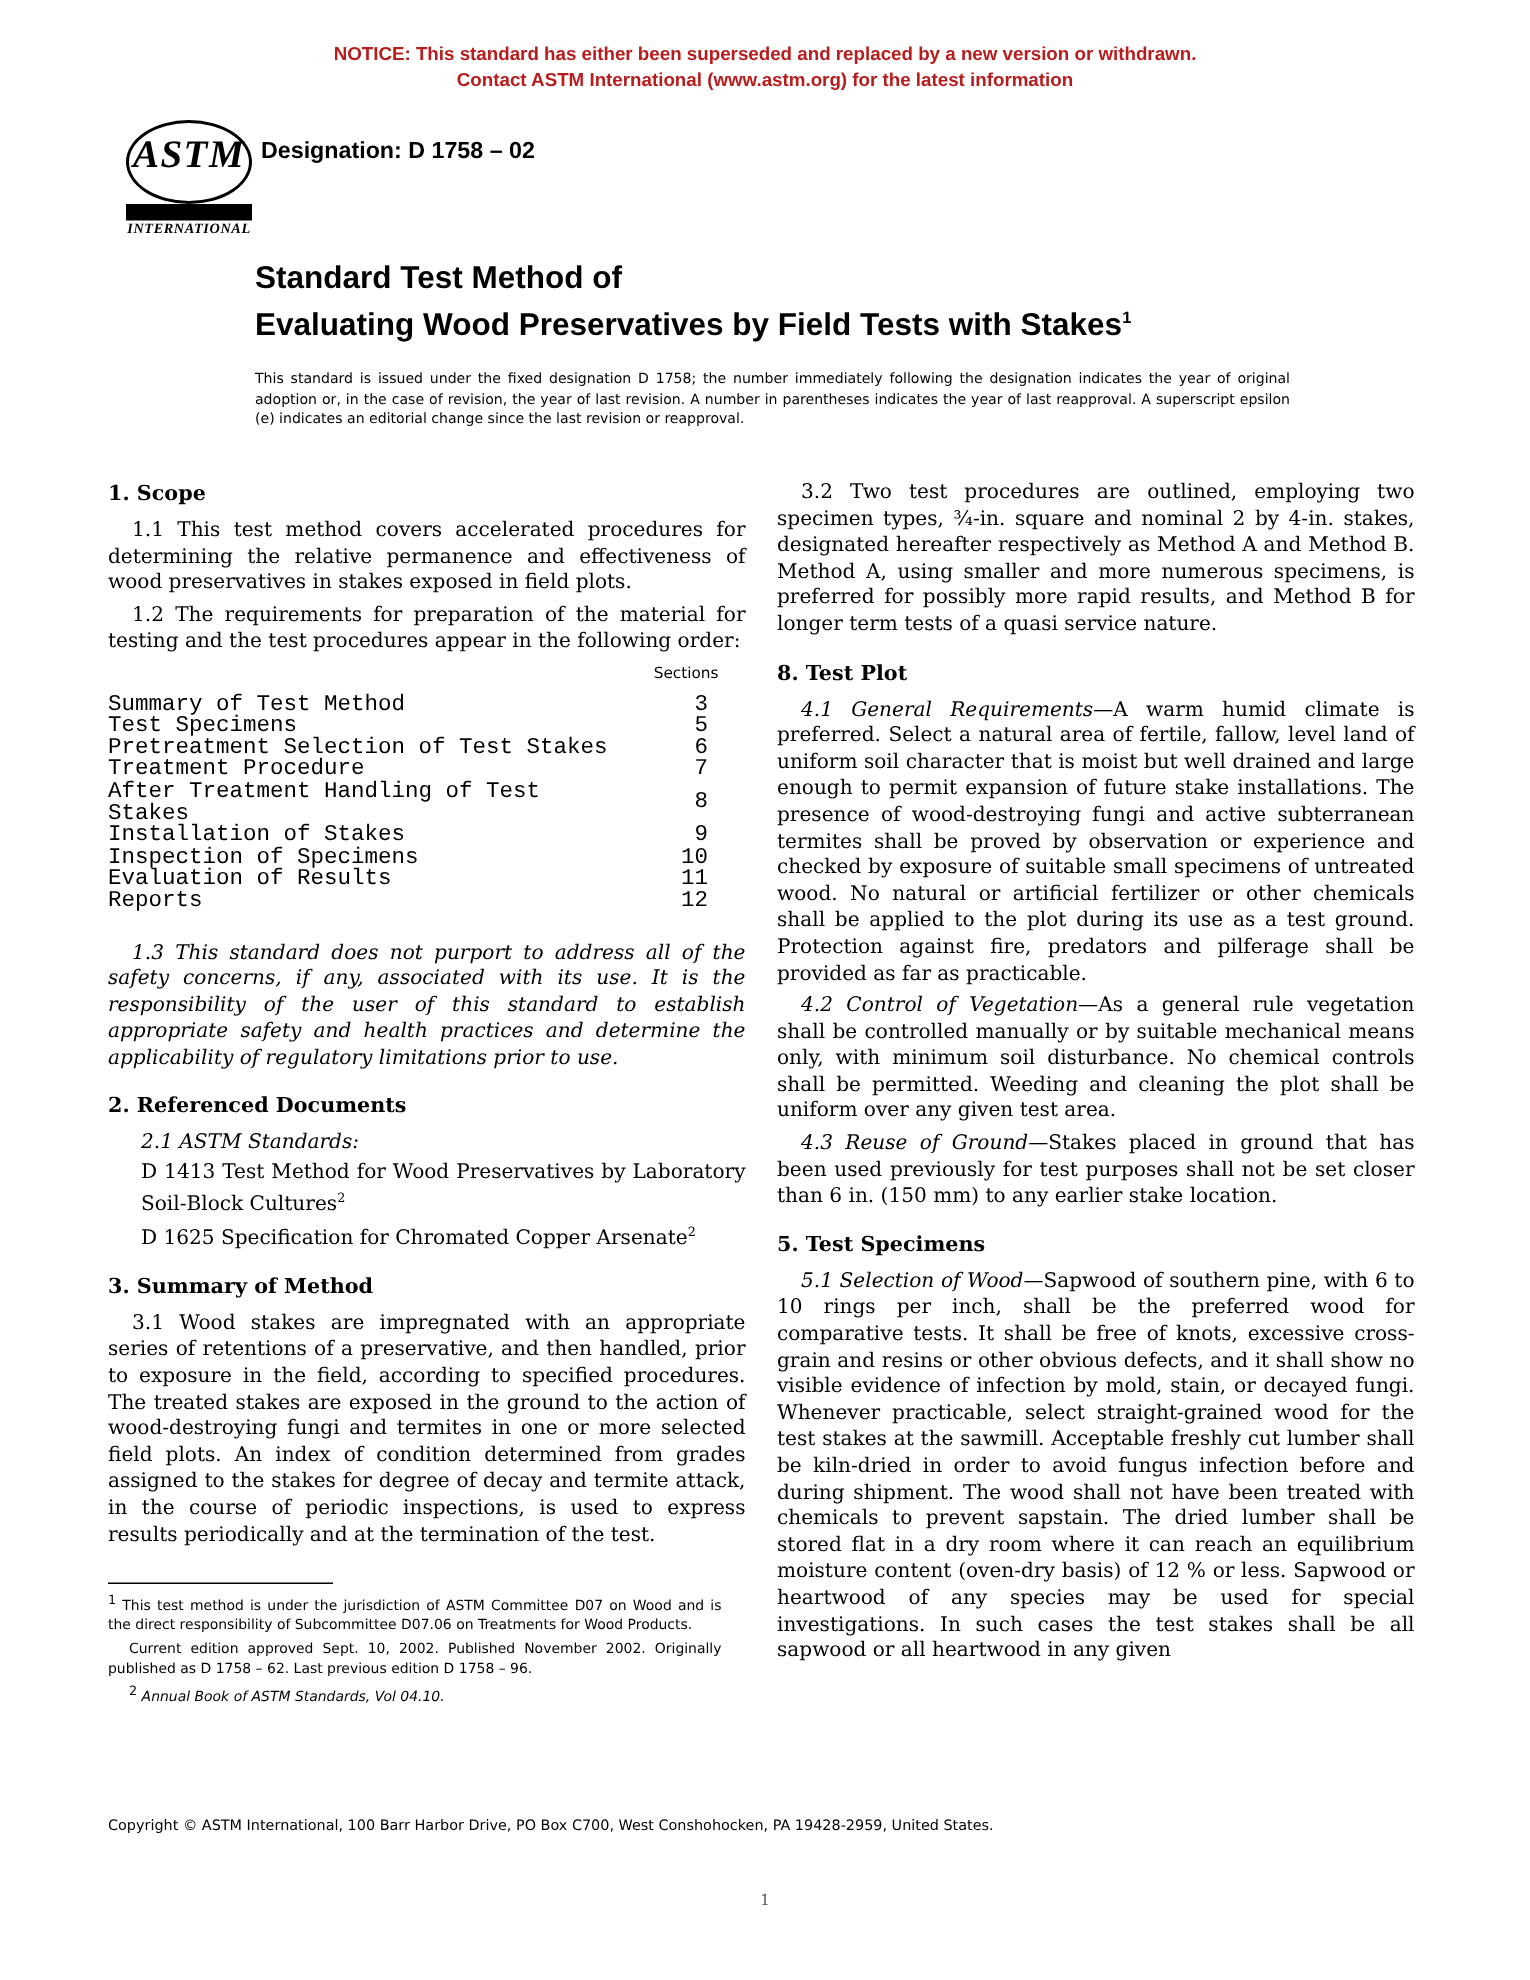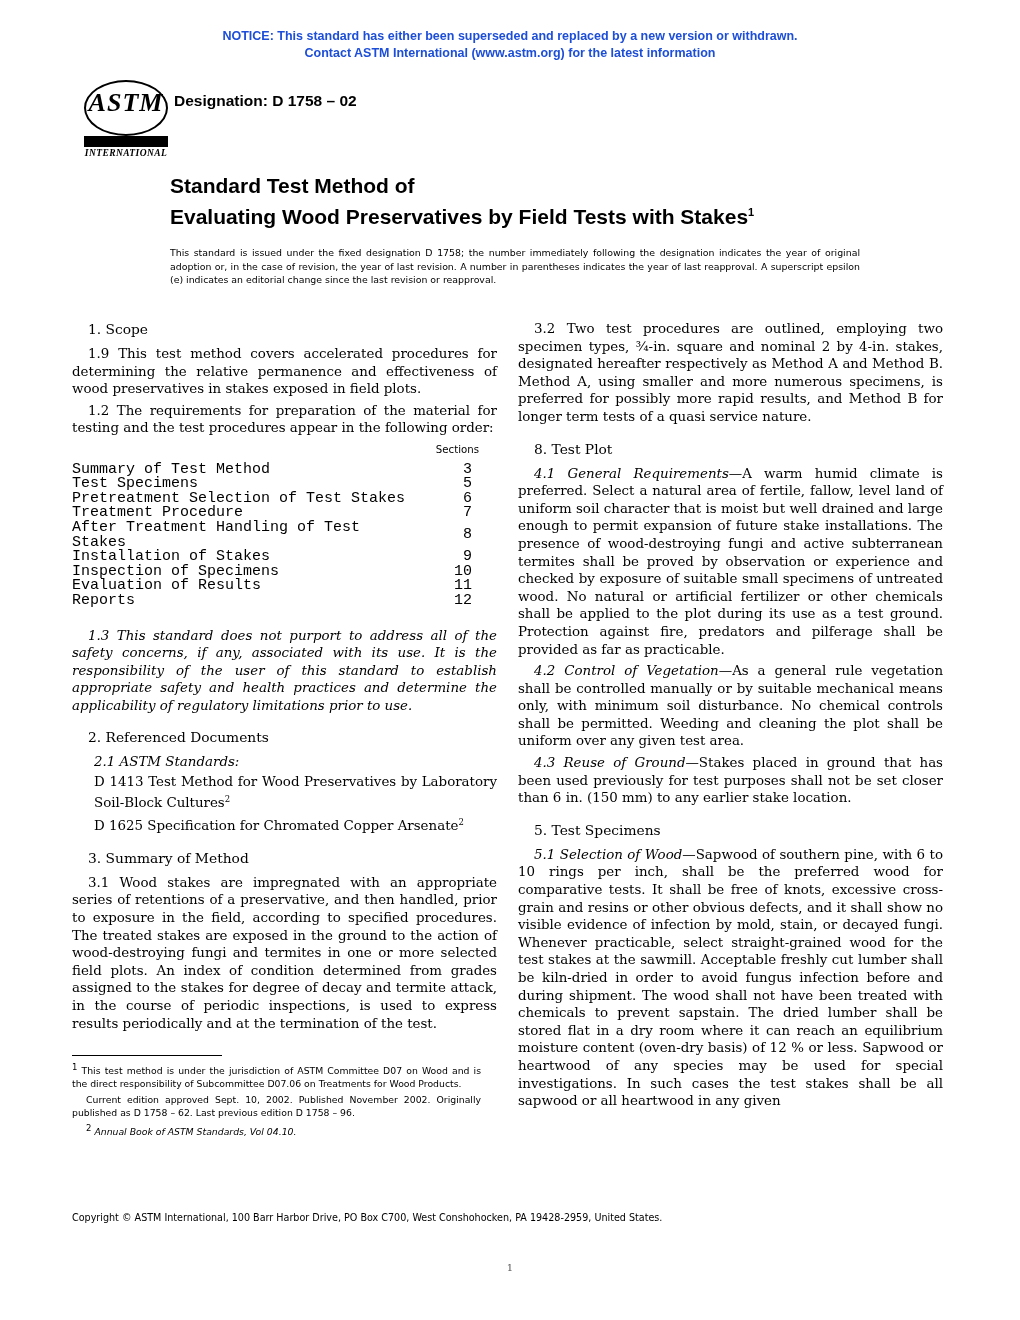--- a/index.html
+++ b/index.html
@@ -22,21 +22,21 @@
     box-sizing: border-box;
     padding: 0;
   }
   
   .notice {
     position: absolute;
     top: 28px;
     left: 0;
     width: 1020px;
     text-align: center;
-    color: #1d4ed8;
+    color: #b91c1c;
     font-family: "Liberation Sans", sans-serif;
     font-weight: bold;
     font-size: 12.5px;
     line-height: 17px;
   }
   
   .header {
     position: absolute;
     top: 78px;
     left: 74px;
@@ -135,23 +135,23 @@
     font-family: "DejaVu Serif", serif;
     font-size: 13.4px;
     line-height: 17.6px;
     text-align: justify;
   }
   .col-left { left: 72px; }
   .col-right { left: 518px; }
 
   h2.sec {
     font-family: "DejaVu Serif", serif;
-    font-weight: normal;
+    font-weight: bold;
     font-size: 13.8px;
-    margin: 14px 0 7px 16px;
+    margin: 14px 0 7px 0;
     line-height: 18px;
   }
   h2.sec.first { margin-top: 0; }
   p.para {
     margin: 0 0 4px 0;
     text-indent: 16px;
   }
   p.para.italic { font-style: italic; }
   p.sub {
     margin: 0 0 2px 0;
@@ -244,21 +244,21 @@
 
   <div class="title-block">
     <div class="title-line">Standard Test Method of</div>
     <div class="title-line"><span>Evaluating Wood Preservatives by Field Tests with Stakes</span><sup>1</sup></div>
   </div>
 
   <div class="standard-note">This standard is issued under the fixed designation D 1758; the number immediately following the designation indicates the year of original adoption or, in the case of revision, the year of last revision. A number in parentheses indicates the year of last reapproval. A superscript epsilon (e) indicates an editorial change since the last revision or reapproval.</div>
 
   <div class="col col-left">
     <h2 class="sec first">1.  Scope</h2>
-    <p class="para">1.9 This test method covers accelerated procedures for determining the relative permanence and effectiveness of wood preservatives in stakes exposed in field plots.</p>
+    <p class="para">1.1 This test method covers accelerated procedures for determining the relative permanence and effectiveness of wood preservatives in stakes exposed in field plots.</p>
     <p class="para">1.2 The requirements for preparation of the material for testing and the test procedures appear in the following order:</p>
 
     <div class="sections-head">Sections</div>
     <table class="sections-table">
       <tbody>
           <tr>
             <td class="name">Summary of Test Method</td>
             <td class="num">3</td>
           </tr>
       <tr>

